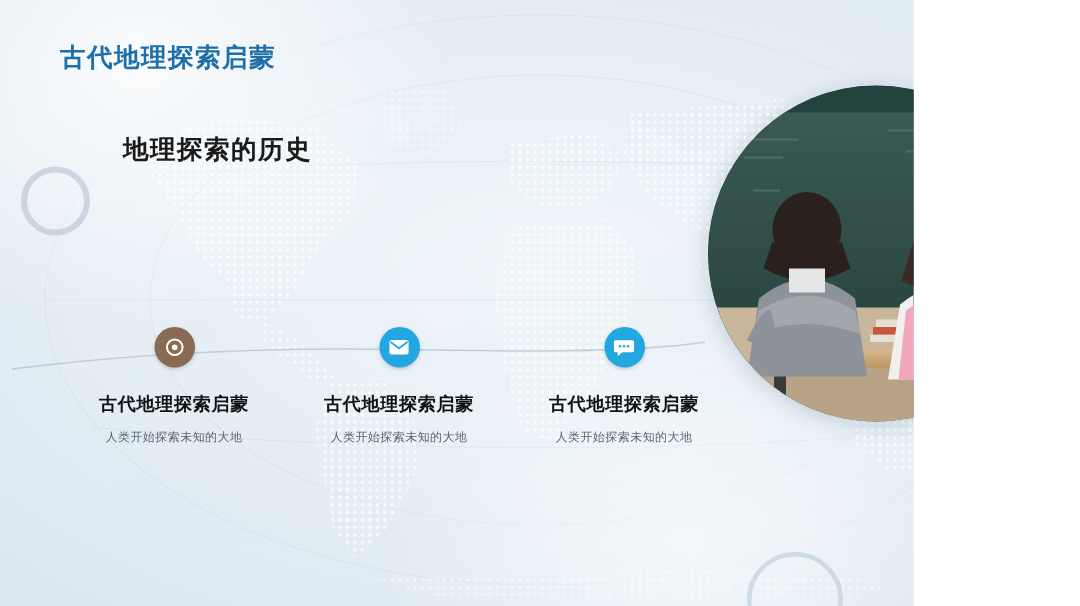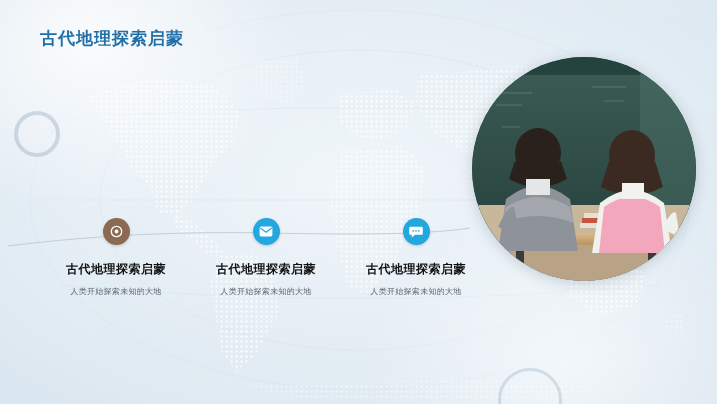--- a/index.html
+++ b/index.html
@@ -5,21 +5,21 @@
   html, body {
     margin: 0;
     padding: 0;
     background: #ffffff;
   }
   body {
     font-family: "Liberation Sans", "DejaVu Sans", sans-serif;
   }
   #slide {
     position: relative;
-    width: 717px;
+    width: 609px;
     height: 404px;
     overflow: hidden;
     background: linear-gradient(160deg, #eef4f8 0%, #e8f1f7 35%, #dfeaf2 60%, #e9f0f6 100%);
   }
   
   .map-layer {
     position: absolute;
     left: 0; top: 0;
     width: 720px; height: 404px;
     opacity: 0.85;
@@ -199,20 +199,21 @@
   <div class="glow-br"></div>
 
   <div class="ring ring-left"></div>
   <div class="ring ring-bottom"></div>
 
   <svg class="connector" viewBox="0 0 720 404" xmlns="http://www.w3.org/2000/svg">
     <path d="M8 246 C 120 232, 210 232, 266 233 S 420 236, 470 228" stroke="#b9c8d4" stroke-width="1" fill="none" opacity="0.85"></path>
   </svg>
 
   <div class="slide-title">古代地理探索启蒙</div>
+  <div class="subtitle">地理探索的历史</div>
 
   <div class="photo-circle">
     <svg viewBox="0 0 224 224" xmlns="http://www.w3.org/2000/svg">
       <defs>
         <clipPath id="circClip">
             <circle cx="112" cy="112" r="112"></circle>
           </clipPath>
         <linearGradient id="boardG" x1="0" y1="0" x2="0" y2="1">
           <stop offset="0%" stop-color="#3c5d55"></stop>
           <stop offset="100%" stop-color="#2b4641"></stop>

